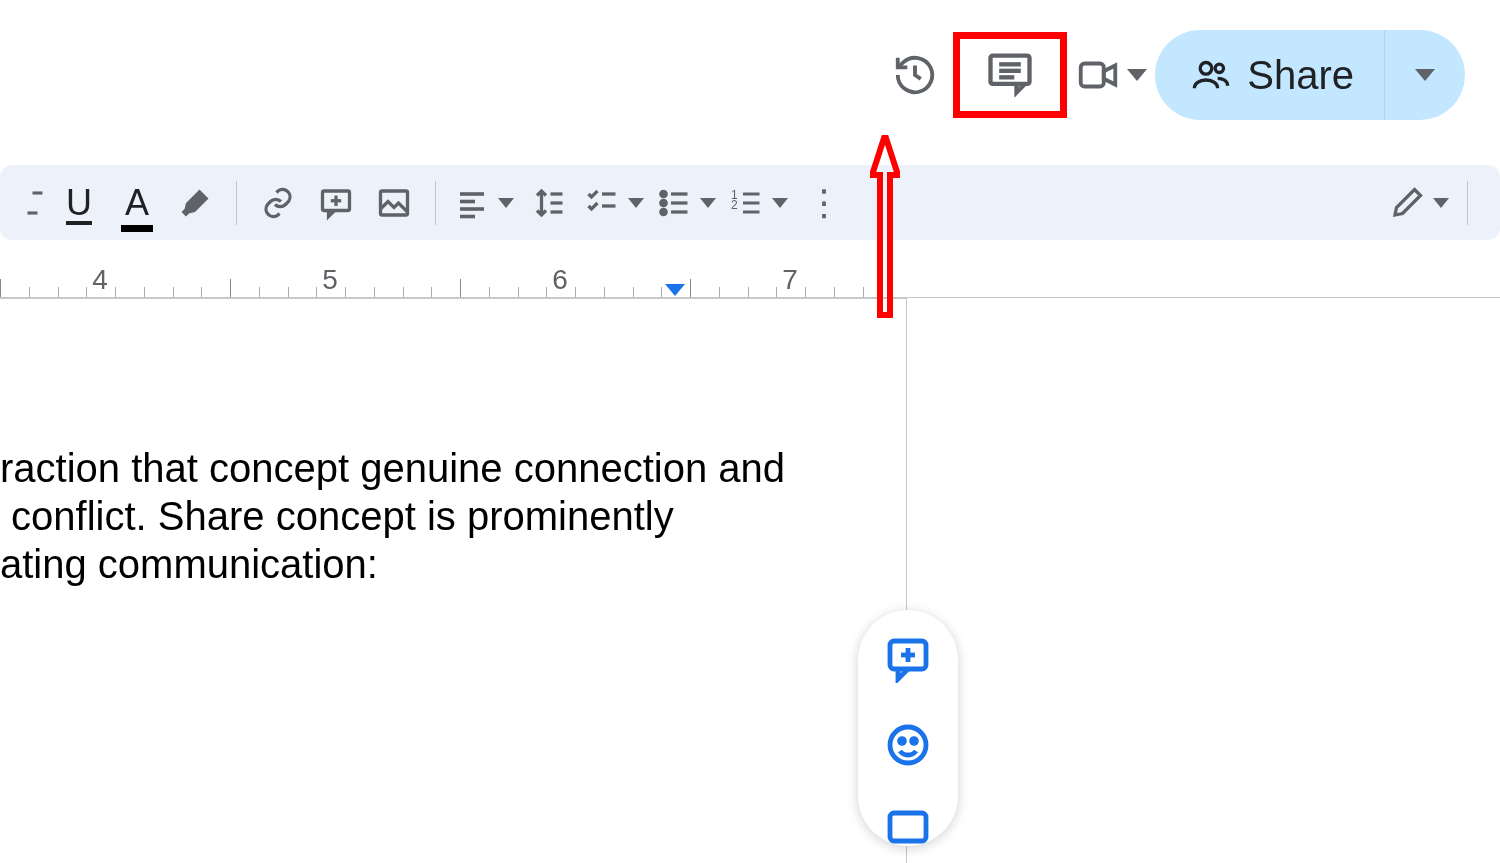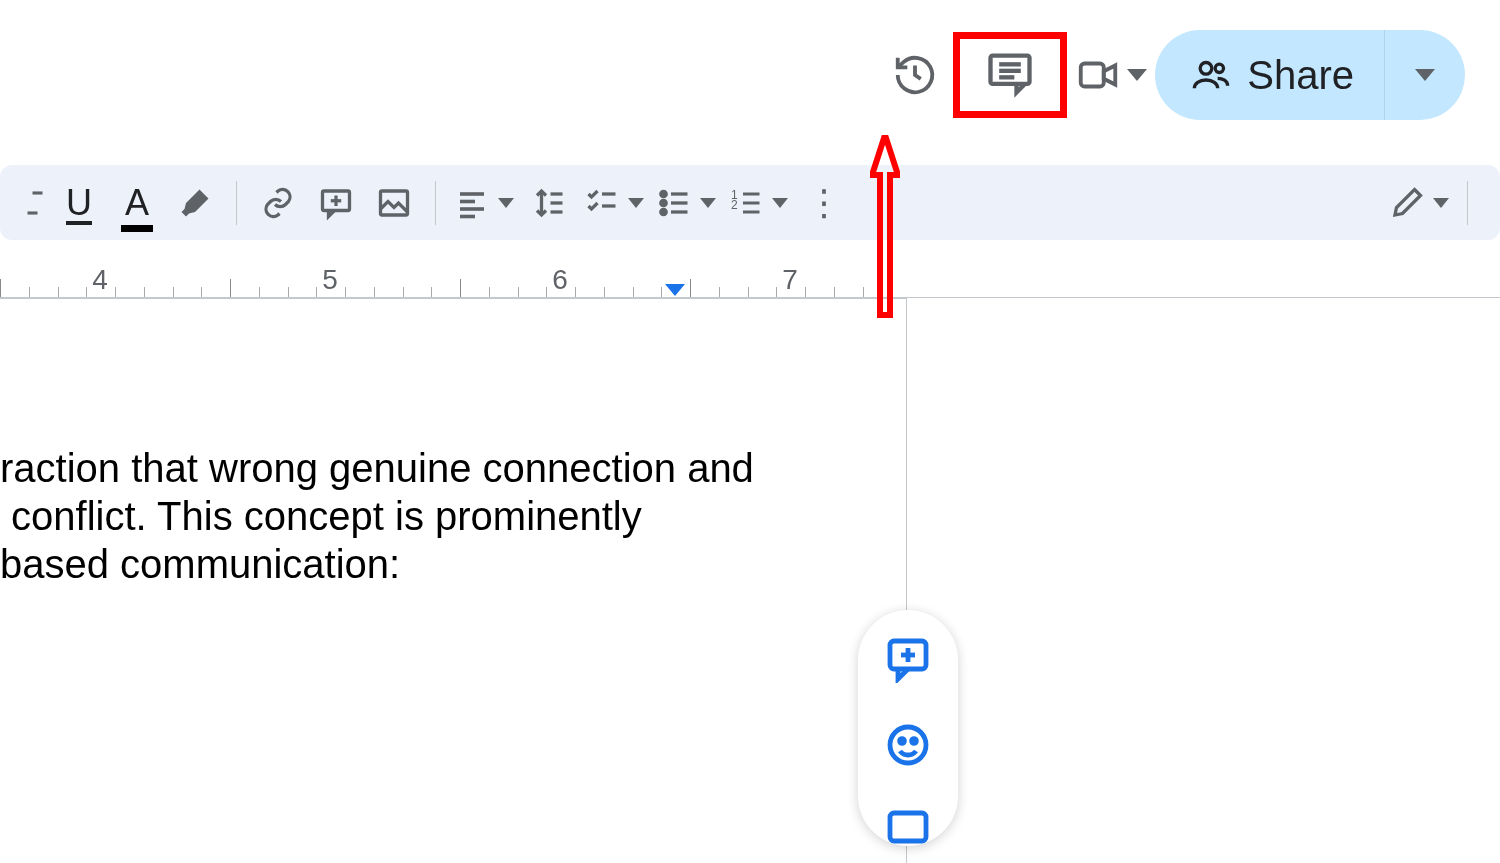--- a/index.html
+++ b/index.html
@@ -443,23 +443,23 @@
       <div class="tick-minor" style="left: 747.5px;"></div>
       <div class="tick-minor" style="left: 776.25px;"></div>
       <div class="tick-minor" style="left: 805px;"></div>
       <div class="tick-minor" style="left: 833.75px;"></div>
       <div class="tick-minor" style="left: 862.5px;"></div>
       <div class="tick-minor" style="left: 891.25px;"></div>
     </div>
 </div>
 
 <div class="doc-area">
-  <div class="doc-text">raction that wrong genuine connection and</div>
-  <div class="doc-text"> conflict. This concept is prominently</div>
-  <div class="doc-text">based communication:</div>
+  <div class="doc-text">raction that concept genuine connection and</div>
+  <div class="doc-text"> conflict. Share concept is prominently</div>
+  <div class="doc-text">ating communication:</div>
 </div>
 
 <div class="side-pill">
   <div class="side-pill-item">
     <svg viewBox="0 0 24 24" fill="none" stroke="#1a73e8" stroke-width="2.4">
         <rect x="3" y="3" width="18" height="14" rx="2"></rect>
         <line x1="12" y1="6.5" x2="12" y2="13.5"></line>
         <line x1="8.5" y1="10" x2="15.5" y2="10"></line>
         <path d="M7 17 L7 22 L12 17"></path>
       </svg>

